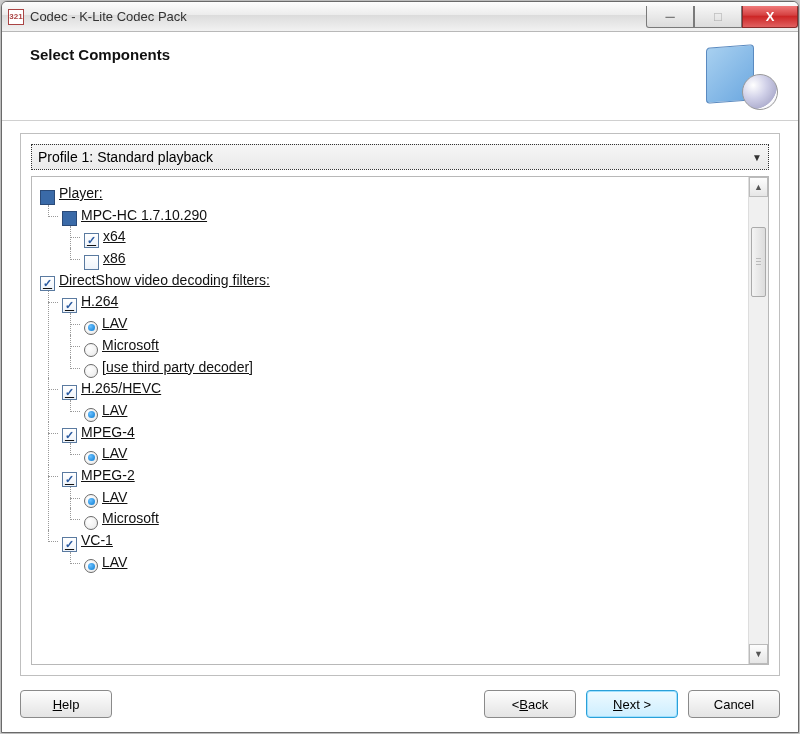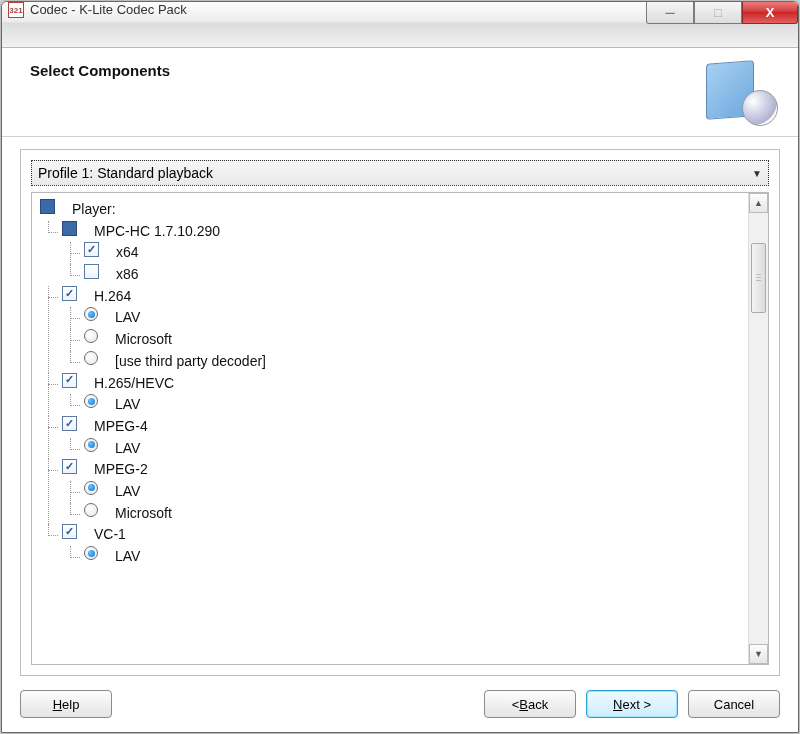--- a/index.html
+++ b/index.html
@@ -17,25 +17,25 @@
   margin: 1px;
   background: #fff;
   border: 1px solid #6a6a6a;
   border-radius: 6px 6px 0 0;
   box-shadow: 0 0 6px rgba(0,0,0,0.3);
   display: flex;
   flex-direction: column;
   overflow: hidden;
 }
 .titlebar {
-  height: 46px;
+  height: 30px;
   background: linear-gradient(to bottom, #fdfdfd 0%, #ececec 45%, #dcdcdc 46%, #f2f2f2 100%);
   border-bottom: 1px solid #b8b8b8;
   display: flex;
-  align-items: flex-start;
+  align-items: center;
   padding-left: 6px;
 }
 .titlebar .app-icon {
   width: 16px; height: 16px;
   background: #fff;
   border: 1px solid #a44;
   display: flex; align-items: center; justify-content: center;
   font-size: 8px; font-weight: bold; color: #a44;
 }
 .titlebar .title-text { margin-left: 6px; color: #333; font-size: 13px; }
@@ -134,21 +134,21 @@
 .tree li::after {
   content: "";
   position: absolute;
   left: 8px; top: 11px;
   border-top: 1px dotted #999;
   width: 10px;
 }
 .tree > ul > li::before, .tree > ul > li::after { display: none; }
 .tree > ul > li { padding-left: 4px; }
 
-.node { display: flex; align-items: flex-start; gap: 17px; white-space: nowrap; }
+.node { display: flex; align-items: flex-end; gap: 4px; white-space: nowrap; text-decoration: underline; }
 
 .cb {
   width: 15px; height: 15px;
   border: 1px solid #5a7aa0;
   background: linear-gradient(to bottom,#fff,#eef3fa);
   display: inline-flex; align-items: center; justify-content: center;
   font-size: 11px; color: #2a5aa0;
 }
 .cb.filled { background: #3a6aa8; border-color: #2a4a78; }
 .cb.checked::after {
@@ -276,20 +276,24 @@
                       <span class="cb"></span>
                       <span>x86</span>
                     </div>
                   </li>
                 </ul>
               </li>
             </ul>
           </li>
 
           <li>
+            <div class="node">
+              <span class="cb checked"></span>
+              <span>DirectShow video decoding filters:</span>
+            </div>
             <ul>
               <li>
                 <div class="node">
                   <span class="cb checked"></span>
                   <span>H.264</span>
                 </div>
                 <ul>
                   <li>
                       <div class="node">
                         <span class="rd on"></span>

